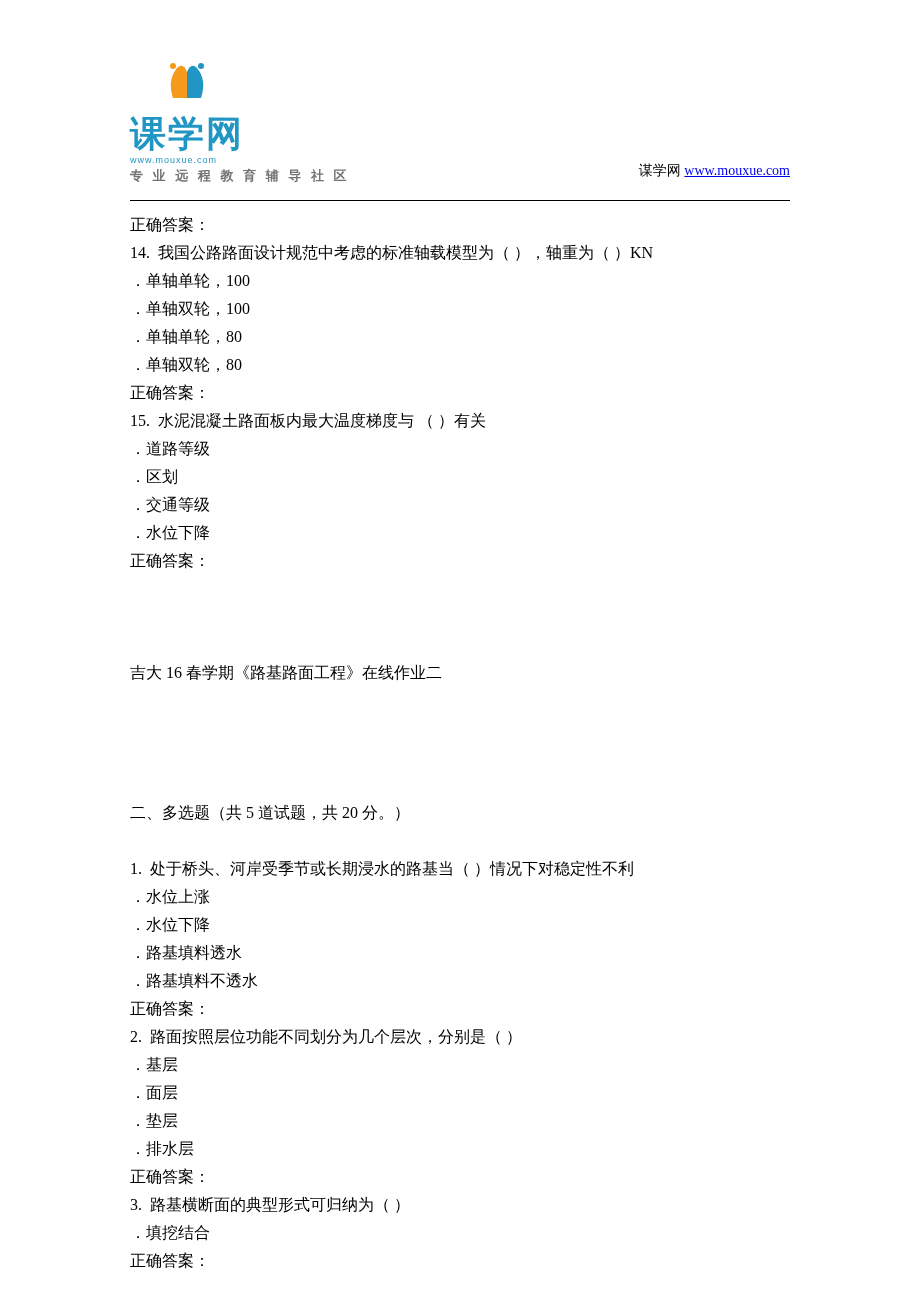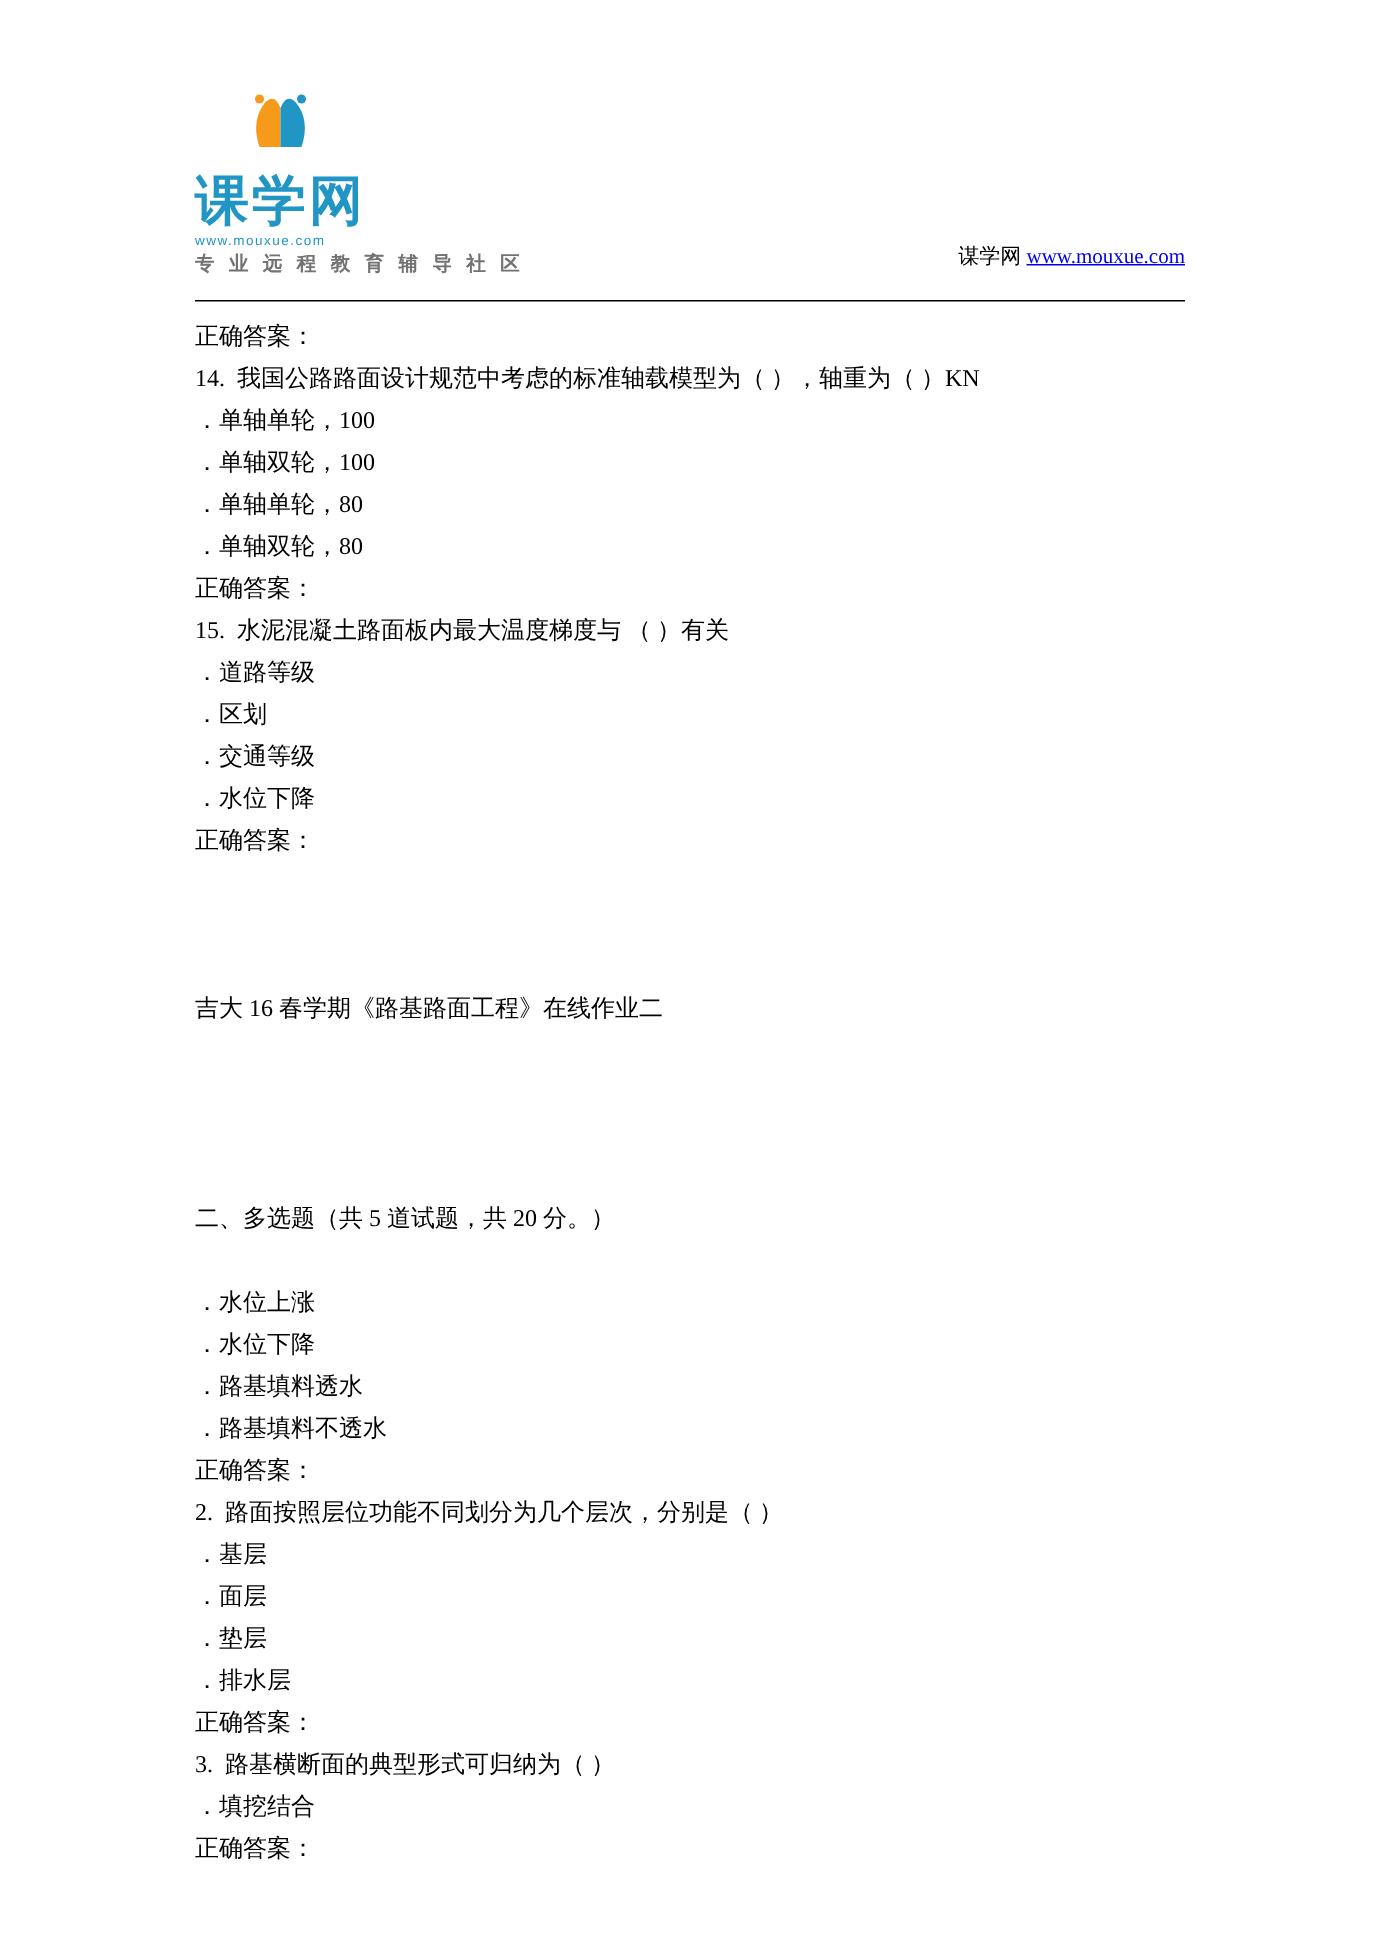--- a/index.html
+++ b/index.html
@@ -135,20 +135,23 @@
 
   <p class="line">吉大 16 春学期《路基路面工程》在线作业二</p>
 
   <div class="spacer-large"></div>
   <div class="spacer"></div>
 
   <p class="line">二、多选题（共 5 道试题，共 20 分。）</p>
 
   <div class="spacer"></div>
 
+  <p class="line">
+    <span>1.</span>&nbsp;&nbsp;<span>处于桥头、河岸受季节或长期浸水的路基当（ ）情况下对稳定性不利</span>
+  </p>
   <p class="line">．水位上涨</p>
   <p class="line">．水位下降</p>
   <p class="line">．路基填料透水</p>
   <p class="line">．路基填料不透水</p>
   <p class="line">正确答案：</p>
 
   <p class="line">
     <span>2.</span>&nbsp;&nbsp;<span>路面按照层位功能不同划分为几个层次，分别是（ ）</span>
   </p>
   <p class="line">．基层</p>

